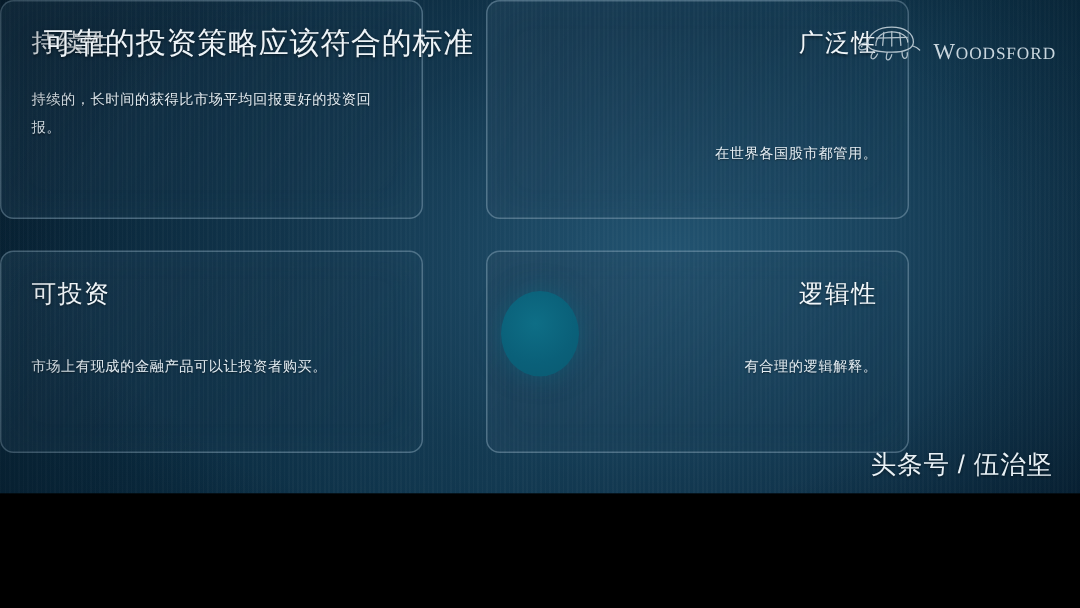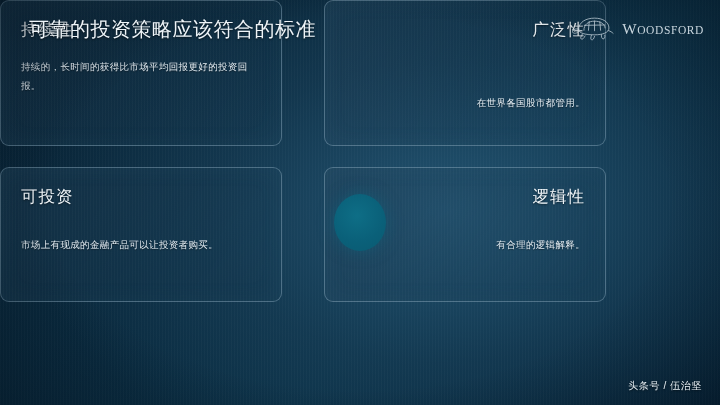--- a/index.html
+++ b/index.html
@@ -3,21 +3,21 @@
 <meta charset="utf-8">
 <style>
   html, body {
     margin: 0;
     padding: 0;
     background: #000;
   }
   #slide {
     position: relative;
     width: 720px;
-    height: 405px;
+    height: 329px;
     overflow: hidden;
     font-family: "Liberation Sans", "DejaVu Sans", sans-serif;
     background:
       radial-gradient(ellipse 620px 400px at 62% 52%, rgba(36,86,116,0.92) 0%, rgba(26,66,92,0.55) 38%, rgba(10,40,60,0.12) 68%, rgba(4,28,45,0) 100%),
       linear-gradient(135deg, #071f30 0%, #0a2b40 42%, #0b3147 62%, #062237 100%);
   }
   
   #slide::before {
     content: "";
     position: absolute;
@@ -51,21 +51,21 @@
     line-height: 30px;
     letter-spacing: 0.5px;
     color: #eef4f8;
     text-shadow: 0 1px 2px rgba(0,0,0,0.55);
     white-space: nowrap;
   }
   #brand-logo {
     right: 16px;
     top: 13px;
     display: flex;
-    align-items: center;
+    align-items: flex-end;
     gap: 7px;
   }
   #brand-logo .mark { width: 44px; height: 30px; display: block; opacity: 0.88; }
   #brand-logo .wordmark {
     font-family: "Liberation Serif", "DejaVu Serif", serif;
     color: #c9d6de;
     line-height: 1.12;
   }
   #brand-logo .wordmark .l1 {
     display: block;
@@ -133,21 +133,21 @@
     border-radius: 50%;
     background: radial-gradient(circle at 44% 38%, #0e6e86 0%, #0a6079 58%, #0a5a71 100%);
     box-shadow: 0 0 16px rgba(12,100,126,0.55);
     z-index: 7;
   }
 
   
   #footer-credit {
     right: 18px;
     bottom: 11px;
-    font-size: 10px;
+    font-size: 17px;
     line-height: 16px;
     color: #e9f1f6;
     letter-spacing: 0.6px;
     text-shadow: 0 1px 2px rgba(0,0,0,0.5);
     z-index: 8;
   }
 </style>
 </head>
 <body>
 

